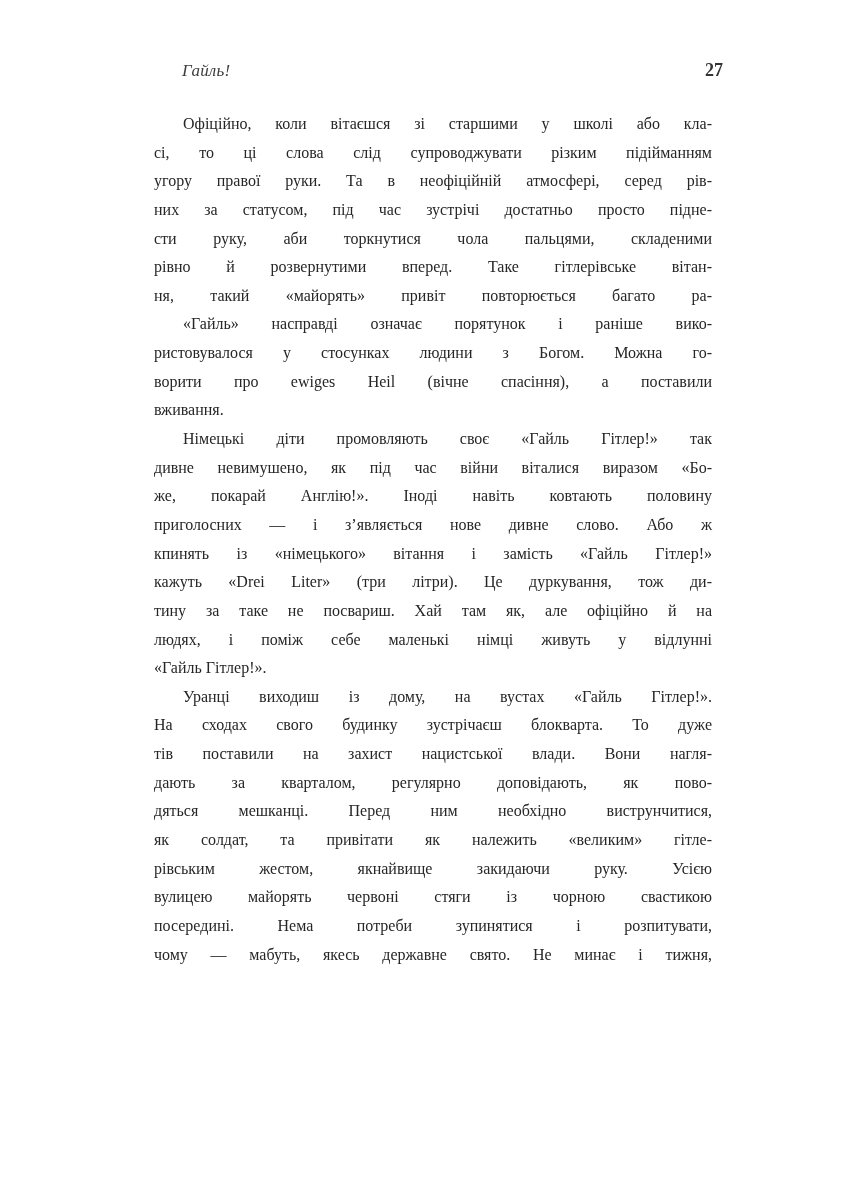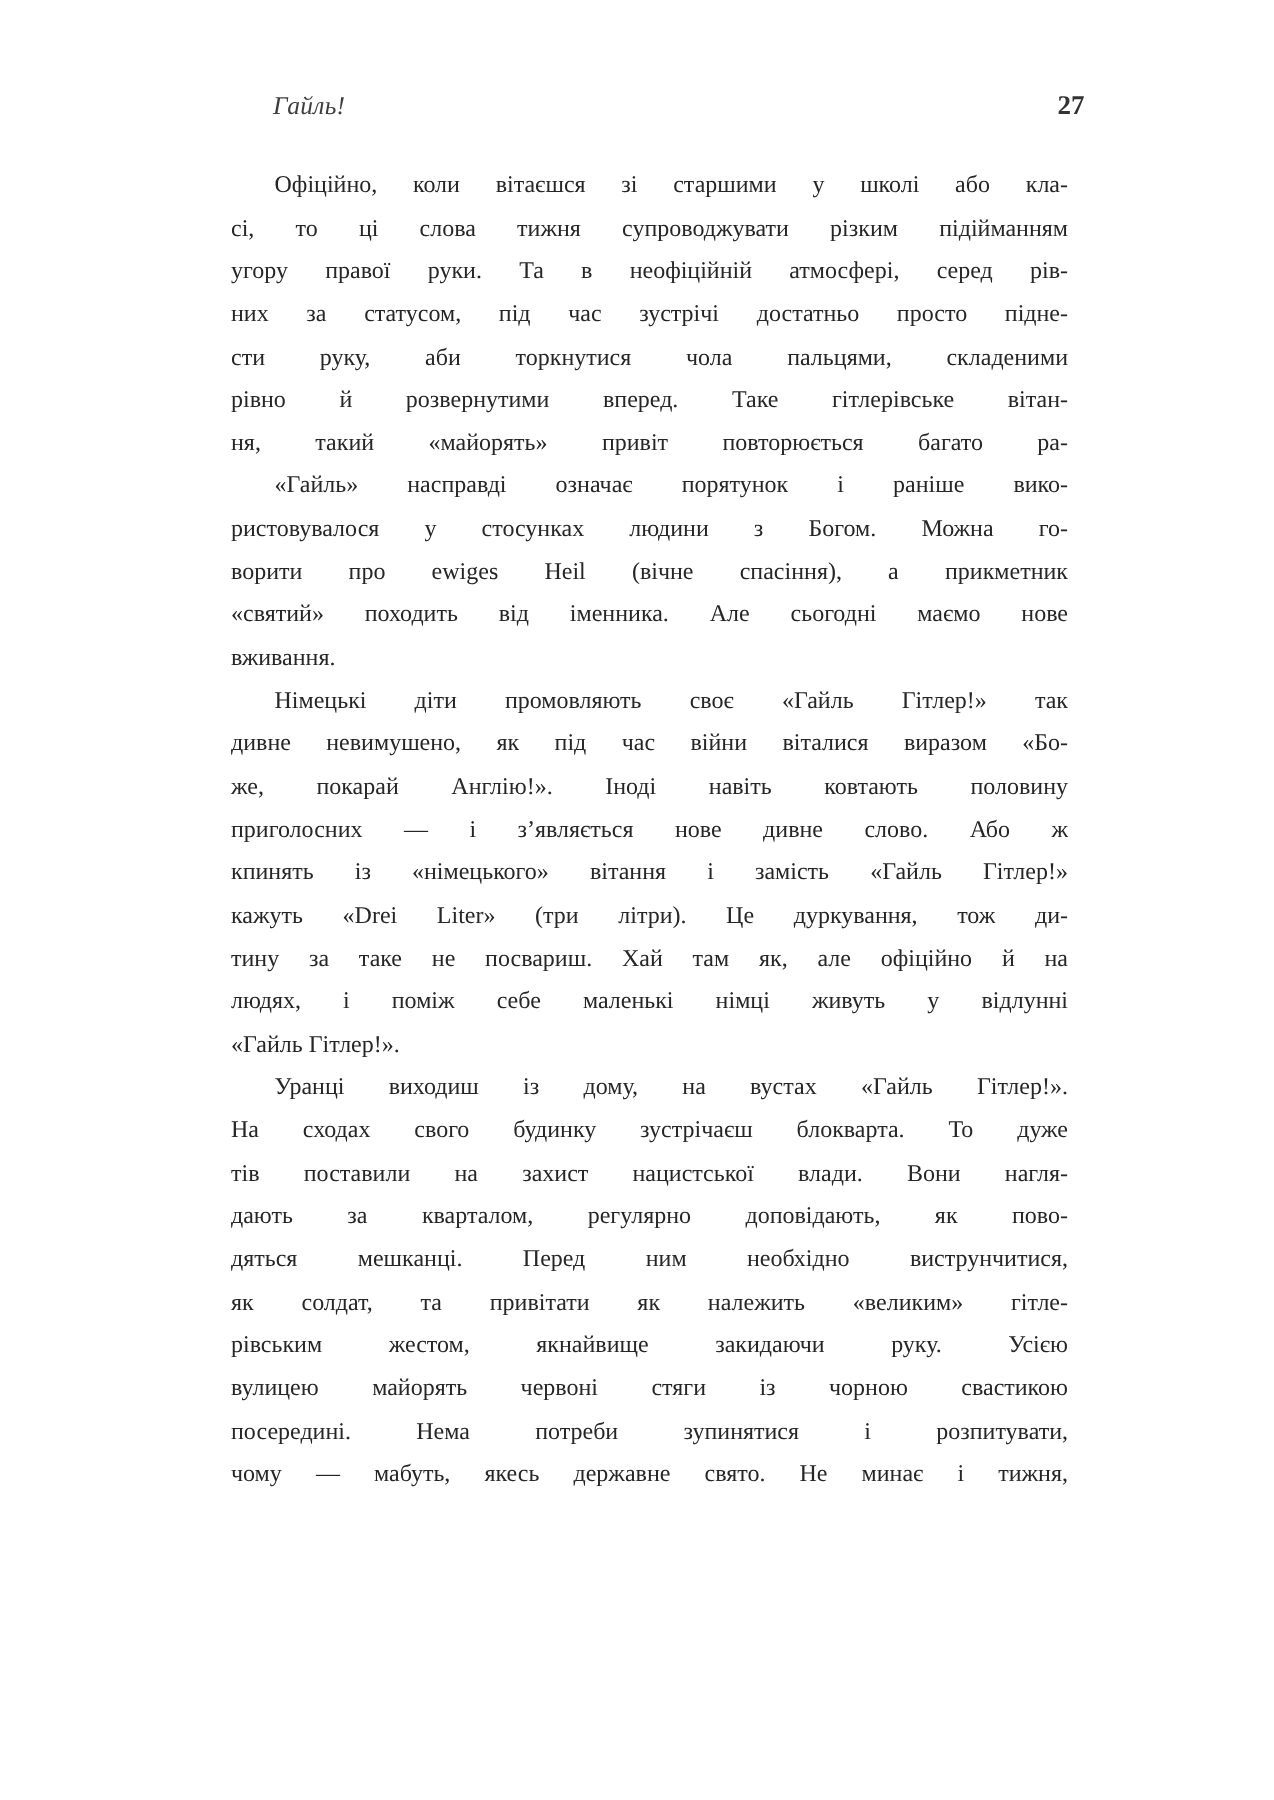--- a/index.html
+++ b/index.html
@@ -68,32 +68,31 @@
 
 <div class="page">
   <div class="running-head">
     <span class="running-title">Гайль!</span>
     <span class="page-number">27</span>
   </div>
 
   <div class="text-block" id="body-root">
       <div class="para">
         <div class="line first">Офіційно, коли вітаєшся зі старшими у школі або кла-</div>
-        <div class="line">сі, то ці слова тижня супроводжувати різким підійманням</div>
+        <div class="line">сі, то ці слова слід супроводжувати різким підійманням</div>
         <div class="line">угору правої руки. Та в неофіційній атмосфері, серед рів-</div>
         <div class="line">них за статусом, під час зустрічі достатньо просто підне-</div>
         <div class="line">сти руку, аби торкнутися чола пальцями, складеними</div>
         <div class="line">рівно й розвернутими вперед. Таке гітлерівське вітан-</div>
         <div class="line">ня, такий «майорять» привіт повторюється багато ра-</div>
       </div>
       <div class="para">
         <div class="line first">«Гайль» насправді означає порятунок і раніше вико-</div>
         <div class="line">ристовувалося у стосунках людини з Богом. Можна го-</div>
-        <div class="line">ворити про ewiges Heil (вічне спасіння), а прикметник</div>
-        <div class="line">«святий» походить від іменника. Але сьогодні маємо нове</div>
+        <div class="line">ворити про ewiges Heil (вічне спасіння), а поставили</div>
         <div class="line last">вживання.</div>
       </div>
       <div class="para">
         <div class="line first">Німецькі діти промовляють своє «Гайль Гітлер!» так</div>
         <div class="line">дивне невимушено, як під час війни віталися виразом «Бо-</div>
         <div class="line">же, покарай Англію!». Іноді навіть ковтають половину</div>
         <div class="line">приголосних — і з’являється нове дивне слово. Або ж</div>
         <div class="line">кпинять із «німецького» вітання і замість «Гайль Гітлер!»</div>
         <div class="line">кажуть «Drei Liter» (три літри). Це дуркування, тож ди-</div>
         <div class="line">тину за таке не посвариш. Хай там як, але офіційно й на</div>

